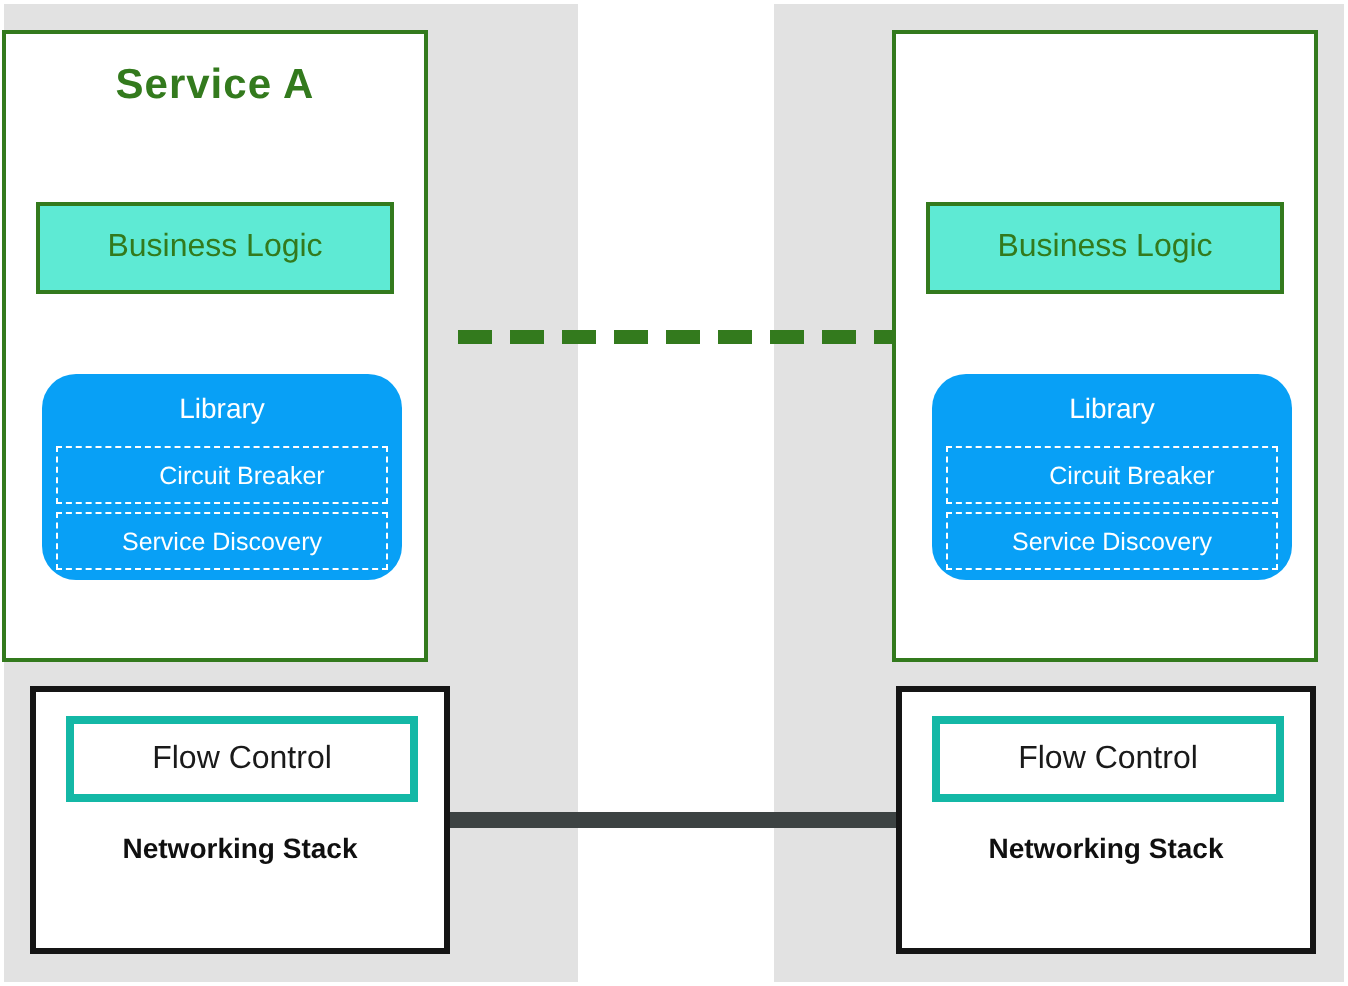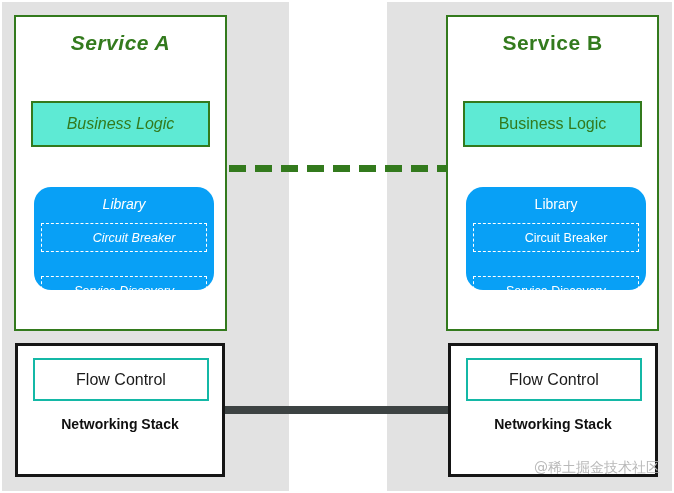--- a/index.html
+++ b/index.html
@@ -8,21 +8,21 @@
     font-family:"Liberation Sans","DejaVu Sans",sans-serif;
   }
   .lane{position:absolute;top:2px;bottom:2px;background:var(--color-lane,#e2e2e2);}
   .lane-a{left:2px;width:287px;}
   .lane-b{left:387px;width:285px;}
 
   .service-box{
     position:absolute;top:15px;width:213px;height:316px;background:#fff;
     border:2px solid var(--color-green,#337a1d);box-sizing:border-box;
   }
-  .service-a{left:14px;font-style:italic;}
+  .service-a{left:1px;}
   .service-b{left:446px;}
   .service-title{
     margin-top:14px;text-align:center;font-size:21px;font-weight:bold;
     color:var(--color-green,#337a1d);letter-spacing:.5px;
   }
   .bl-box{
     position:absolute;left:15px;top:84px;width:179px;height:46px;background:#5eead4;
     border:2px solid var(--color-green,#337a1d);box-sizing:border-box;
     display:flex;align-items:center;justify-content:center;
     font-size:16px;color:var(--color-green,#337a1d);
@@ -31,31 +31,31 @@
     position:absolute;left:18px;top:170px;width:180px;height:103px;
     background:var(--color-blue,#08a0f6);color:#fff;box-sizing:border-box;border-radius:17px;
   }
   .library-label{margin-top:9px;text-align:center;font-size:14px;}
   .dashed-item{
     position:absolute;left:7px;width:166px;height:29px;
     border:1px dashed #ffffff;box-sizing:border-box;
     display:flex;align-items:center;justify-content:center;font-size:12.5px;color:#fff;
   }
   .item-0{top:36px;padding-left:20px;}
-  .item-1{top:69px;margin-top:20px;}
+  .item-1{top:69px;}
 
   .net-box{
     position:absolute;top:343px;width:210px;height:134px;background:#fff;
     border:3px solid #151515;box-sizing:border-box;
   }
   .net-a{left:15px;}
   .net-b{left:448px;}
   .fc-box{
     position:absolute;left:15px;top:12px;width:176px;height:43px;background:#fff;
-    border:2px solid #14b8a6;box-sizing:border-box;
+    border:4px solid #14b8a6;box-sizing:border-box;
     display:flex;align-items:center;justify-content:center;
     font-size:16px;color:#1a1a1a;
   }
   .net-label{
     position:absolute;left:50%;top:66px;transform:translateX(-50%);
     width:130px;text-align:center;font-size:14px;font-weight:bold;color:#101010;line-height:24px;
   }
 
   .dashed-connector{
     position:absolute;left:229px;top:165px;width:217px;height:7px;
@@ -89,34 +89,32 @@
     <div class="service-title">Service A</div>
     <div class="bl-box">Business Logic</div>
     <div class="library-box">
       <div class="library-label">Library</div>
       <div class="dashed-item item-0">Circuit Breaker</div>
       <div class="dashed-item item-1">Service Discovery</div>
     </div>
   </div>
 
   <div class="service-box service-b">
-    <div class="service-title">Service B</div>
     <div class="bl-box">Business Logic</div>
     <div class="library-box">
       <div class="library-label">Library</div>
       <div class="dashed-item item-0">Circuit Breaker</div>
       <div class="dashed-item item-1">Service Discovery</div>
     </div>
   </div>
 
   <div class="net-box net-a">
     <div class="fc-box">Flow Control</div>
     <div class="net-label">Networking Stack</div>
   </div>
 
   <div class="net-box net-b">
     <div class="fc-box">Flow Control</div>
     <div class="net-label">Networking Stack</div>
   </div>
 
-  <div class="watermark">@稀土掘金技术社区</div>
 
 </div>
 
 </body></html>

